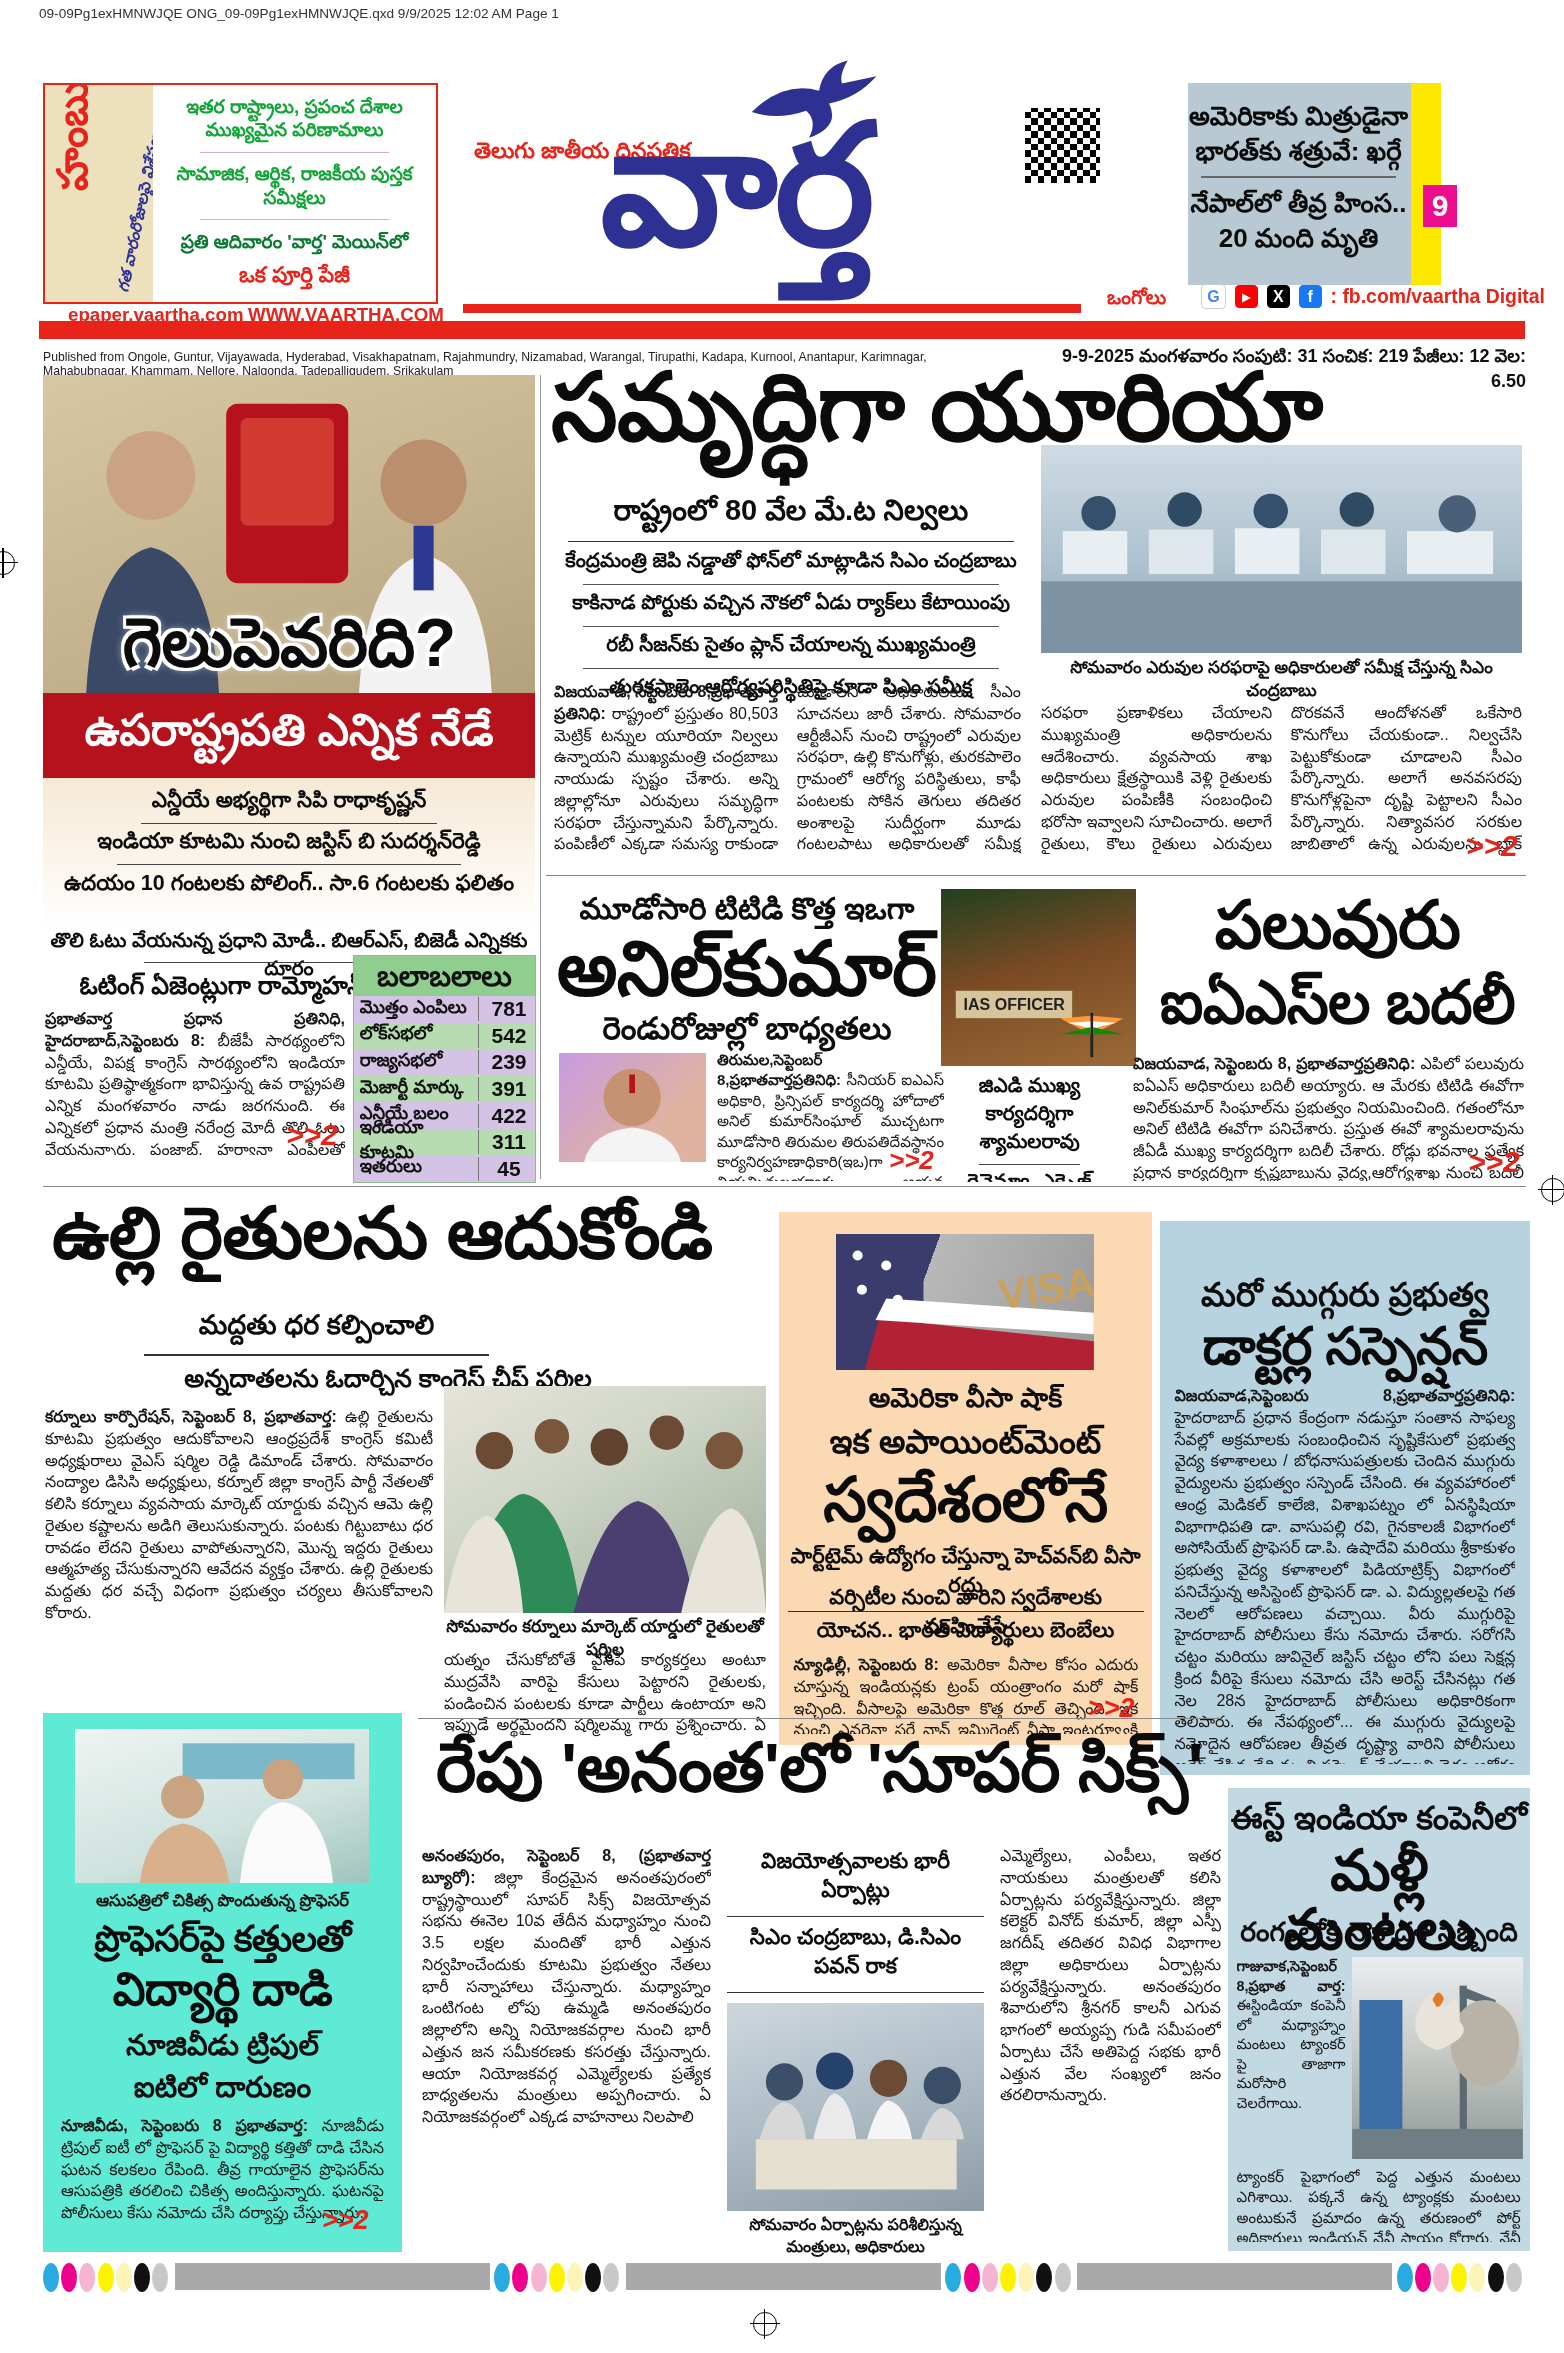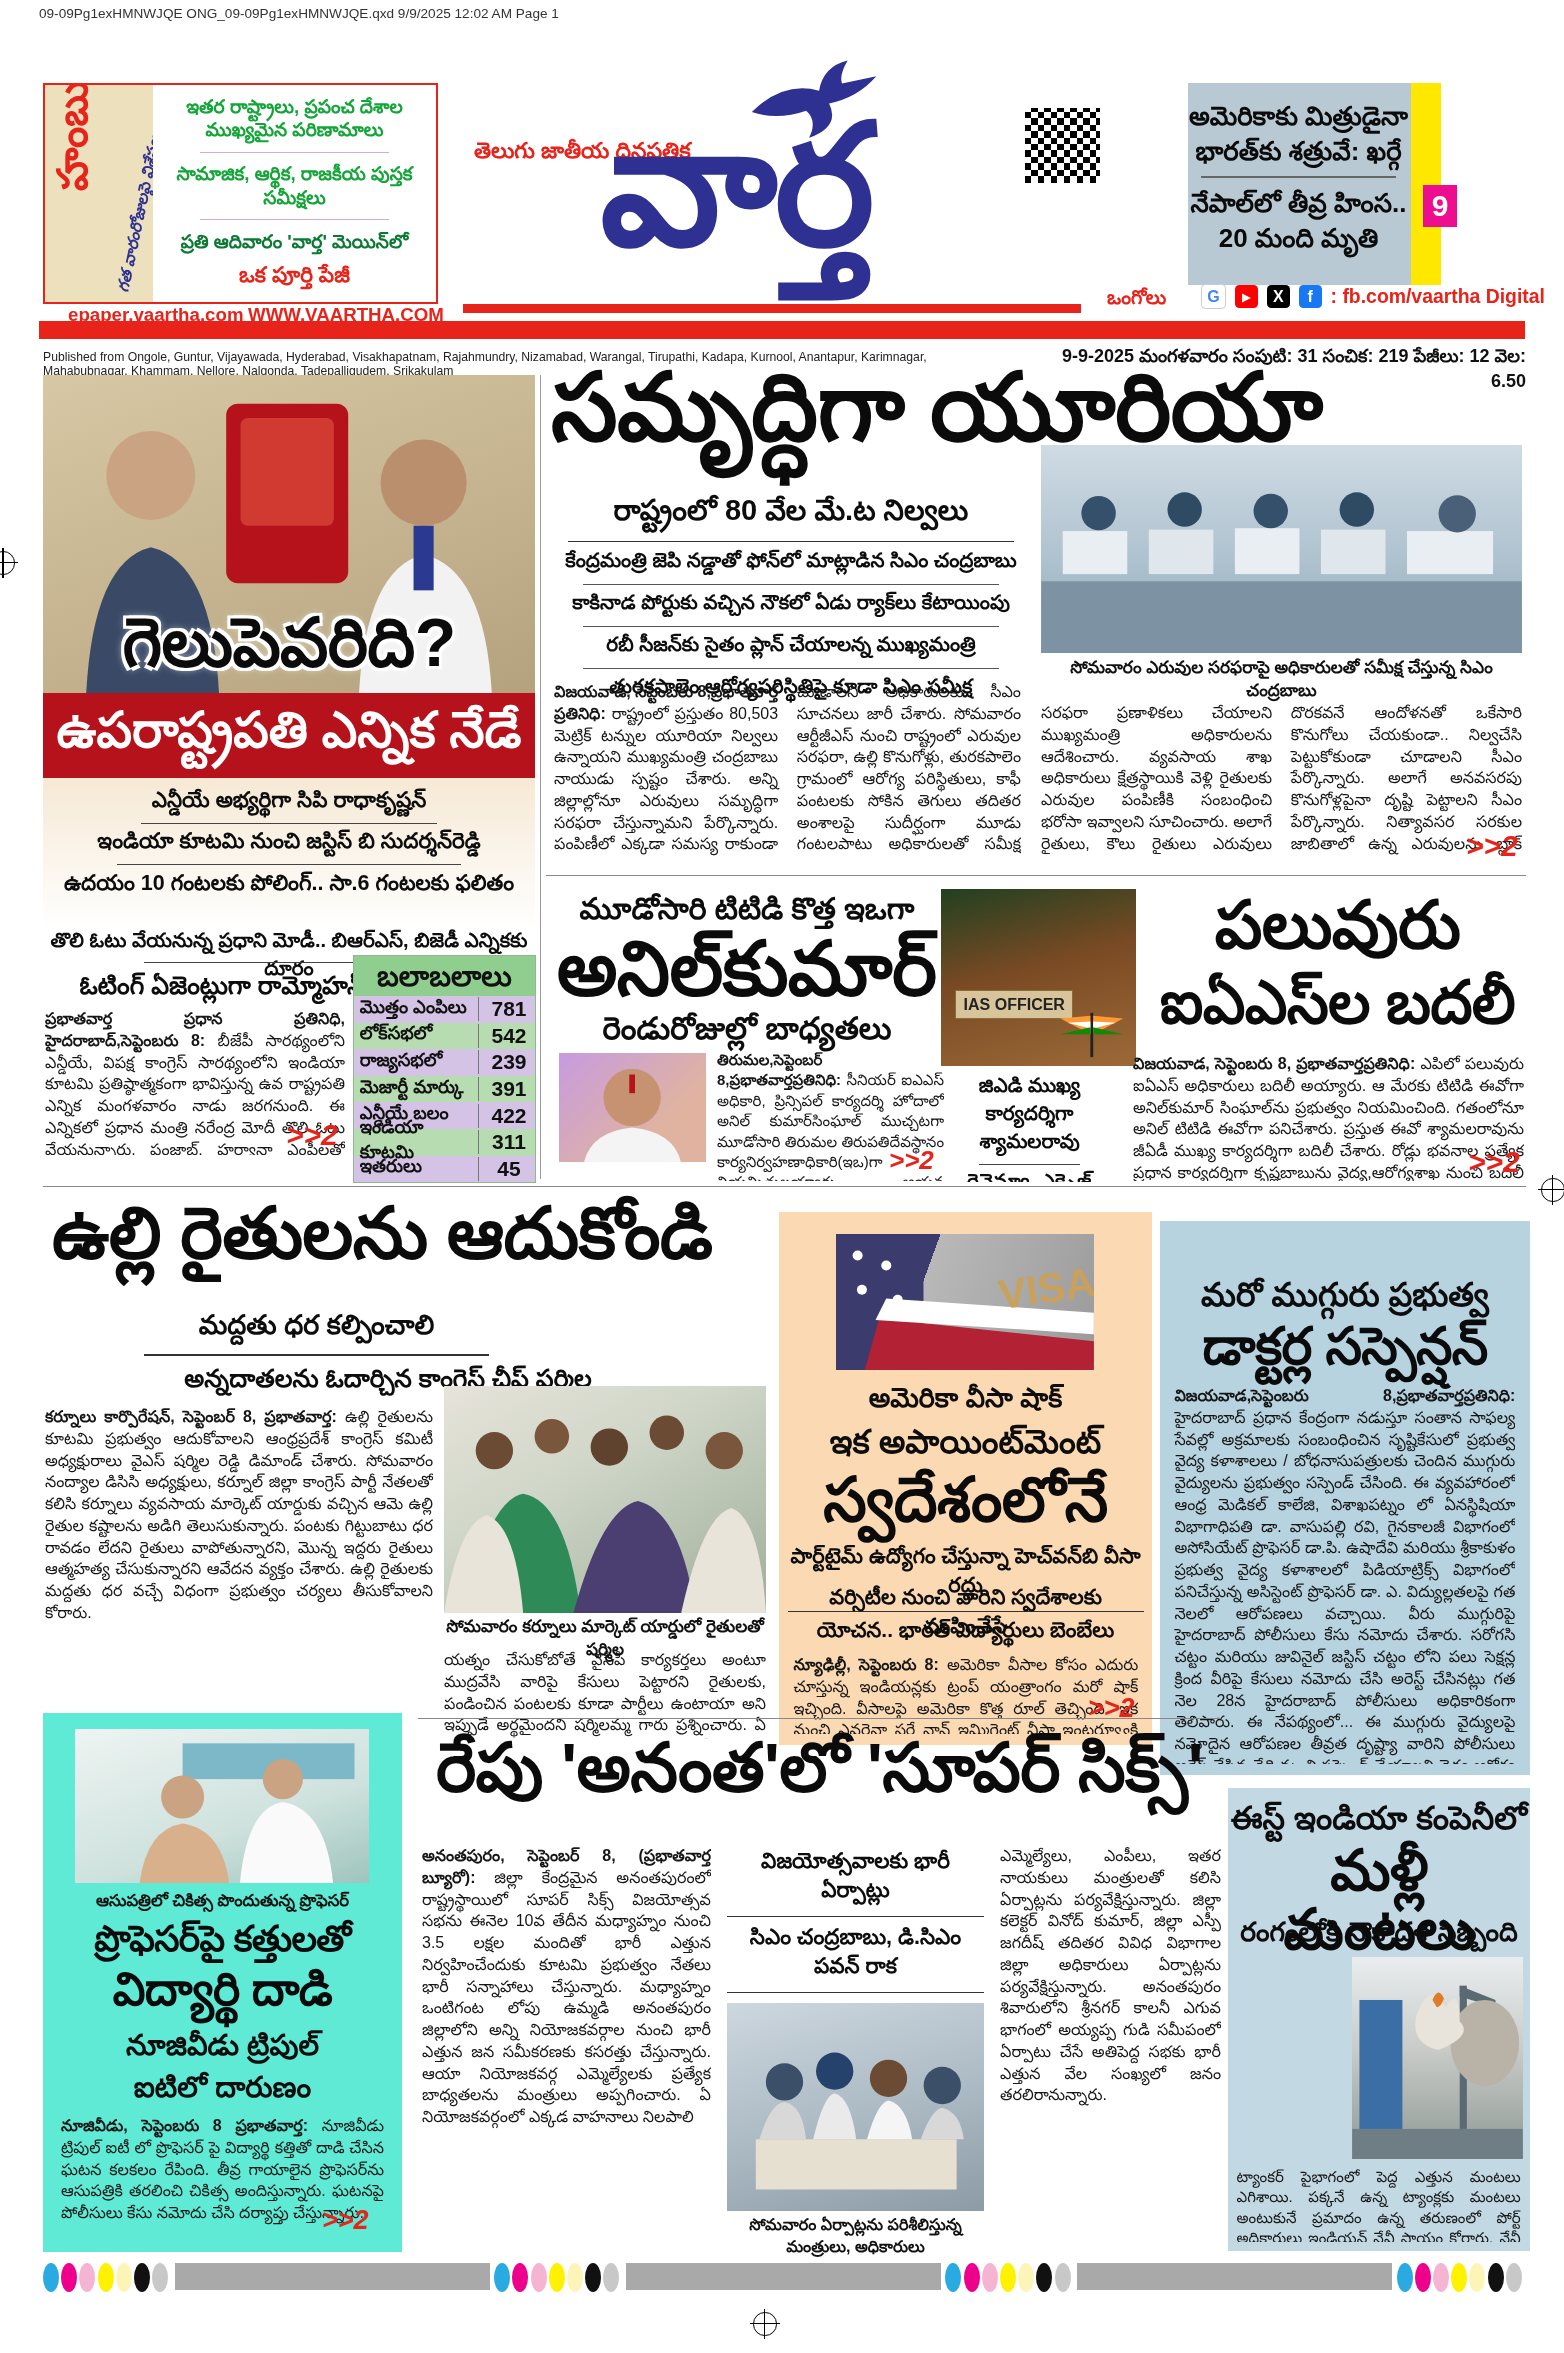--- a/index.html
+++ b/index.html
@@ -123,21 +123,21 @@
         <rect x="275" y="60" width="130" height="150" rx="10" fill="#d03a30"></rect>
         <circle cx="150" cy="140" r="62" fill="#caa383"></circle>
         <path d="M60 443 Q70 260 150 240 Q235 260 245 443 Z" fill="#3a4a66"></path>
         <circle cx="530" cy="150" r="60" fill="#b98f6d"></circle>
         <path d="M440 443 Q450 270 530 250 Q615 270 625 443 Z" fill="#f2f2f2"></path>
         <rect x="516" y="210" width="28" height="90" fill="#2b3990"></rect>
       </svg>
     </div>
     <div class="abs hl center" style="left:43px;top:607px;width:492px;font-size:68px;
          text-shadow:-2.9px -2.9px 0 #fff,2.9px -2.9px 0 #fff,-2.9px 2.9px 0 #fff,2.9px 2.9px 0 #fff,0 0 10px #fff;">గెలుపెవరిది?</div>
-    <div class="abs band-red bold" style="left:43px;top:693px;width:492px;height:85px;font-size:50px;">ఉపరాష్ట్రపతి ఎన్నిక నేడే</div>
+    <div class="abs band-red bold" style="left:43px;top:693px;width:492px;height:85px;font-size:44px;">ఉపరాష్ట్రపతి ఎన్నిక నేడే</div>
     <div class="abs deckbox" style="left:43px;top:778px;width:492px;height:142px;padding-top:10px;">
       <div class="deckline" style="font-size:21.5px;">ఎన్డీయే అభ్యర్థిగా సిపి రాధాకృష్ణన్</div>
       <div style="border-bottom:1.4px solid #444;width:60%;margin:5.7px auto;"></div>
       <div class="deckline" style="font-size:21.5px;">ఇండియా కూటమి నుంచి జస్టిస్ బి సుదర్శన్‌రెడ్డి</div>
       <div style="border-bottom:1.4px solid #444;width:70%;margin:5.7px auto;"></div>
       <div class="deckline" style="font-size:21.5px;">ఉదయం 10 గంటలకు పోలింగ్.. సా.6 గంటలకు ఫలితం</div>
     </div>
     <div class="abs deckline" style="left:43px;top:929px;width:492px;font-size:20px;">తొలి ఓటు వేయనున్న ప్రధాని మోడీ.. బిఆర్ఎస్, బిజెడీ ఎన్నికకు దూరం</div>
     <div class="abs" style="left:144px;top:962px;width:287px;border-bottom:1.4px solid #444;"></div>
     <div class="abs deckline" style="left:43px;top:971px;width:492px;font-size:25px;">ఓటింగ్ ఏజెంట్లుగా రామ్మోహన్, రిజిజు, షిండే</div>
@@ -383,20 +383,24 @@
       </svg>
     </div>
     <div class="abs bold center" style="left:727px;top:2216px;width:257px;font-size:16px;">సోమవారం ఏర్పాట్లను పరిశీలిస్తున్న మంత్రులు, అధికారులు</div>
     <div class="abs body-txt clip" style="left:1000px;top:1845px;width:221px;height:402px;">ఎమ్మెల్యేలు, ఎంపీలు, ఇతర నాయకులు మంత్రులతో కలిసి ఏర్పాట్లను పర్యవేక్షిస్తున్నారు. జిల్లా కలెక్టర్ వినోద్ కుమార్, జిల్లా ఎస్పీ జగదీష్ తదితర వివిధ విభాగాల జిల్లా అధికారులు ఏర్పాట్లను పర్యవేక్షిస్తున్నారు. అనంతపురం శివారులోని శ్రీనగర్ కాలనీ ఎగువ భాగంలో అయ్యప్ప గుడి సమీపంలో ఏర్పాటు చేసే అతిపెద్ద సభకు భారీ ఎత్తున వేల సంఖ్యలో జనం తరలిరానున్నారు.</div>
   </div>
 
   <div class="abs" style="left:1228px;top:1788px;width:302px;height:463px;background:#c2d8e3;">
     <div class="deckline abs" style="left:0;top:11.5px;width:302px;font-size:32px;">ఈస్ట్ ఇండియా కంపెనీలో</div>
     <div class="abs hl center" style="left:0;top:53px;width:302px;font-size:57px;">మళ్లీ మంటలు</div>
     <div class="deckline abs" style="left:0;top:129px;width:302px;font-size:26.6px;">రంగంలోకి నౌకాదళ సిబ్బంది</div>
+    <div class="abs body-txt clip" style="left:8.6px;top:169px;width:109px;height:202px;font-size:14.4px;">
+      <span class="byline">గాజువాక,సెప్టెంబర్ 8,ప్రభాత వార్త:</span>
+      <span>ఈస్టిండియా కంపెనీ లో మధ్యాహ్నం మంటలు ట్యాంకర్ పై తాజాగా మరోసారి చెలరేగాయి.</span>
+    </div>
     <div class="abs" style="left:124px;top:169px;width:171px;height:202px;
          background:linear-gradient(180deg,#e9edef 0%,#c9ccc9 45%,#8e9894 100%);">
       <svg width="171" height="202" viewBox="0 0 238 282">
         <rect x="10" y="60" width="60" height="180" fill="#3a6ea5"></rect>
         <rect x="150" y="40" width="10" height="200" fill="#5a6a72"></rect>
         <path d="M150 40 L200 60 L200 70 L150 55 Z" fill="#5a6a72"></path>
         <ellipse cx="185" cy="120" rx="48" ry="60" fill="#b9b2a6"></ellipse>
         <path d="M90 80 Q110 30 130 70 Q150 40 150 90 Q170 110 120 130 Q80 120 90 80 Z" fill="#e8e4dc"></path>
         <path d="M112 60 Q120 40 128 58 Q124 70 118 70 Z" fill="#e07b28"></path>
         <rect x="0" y="240" width="238" height="42" fill="#6f7d85"></rect>

